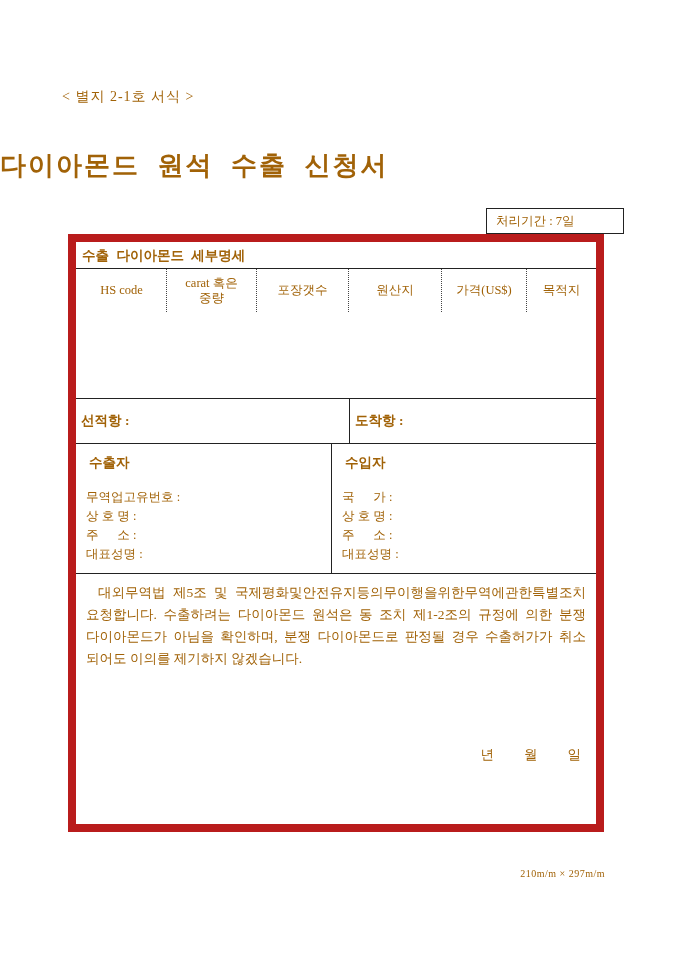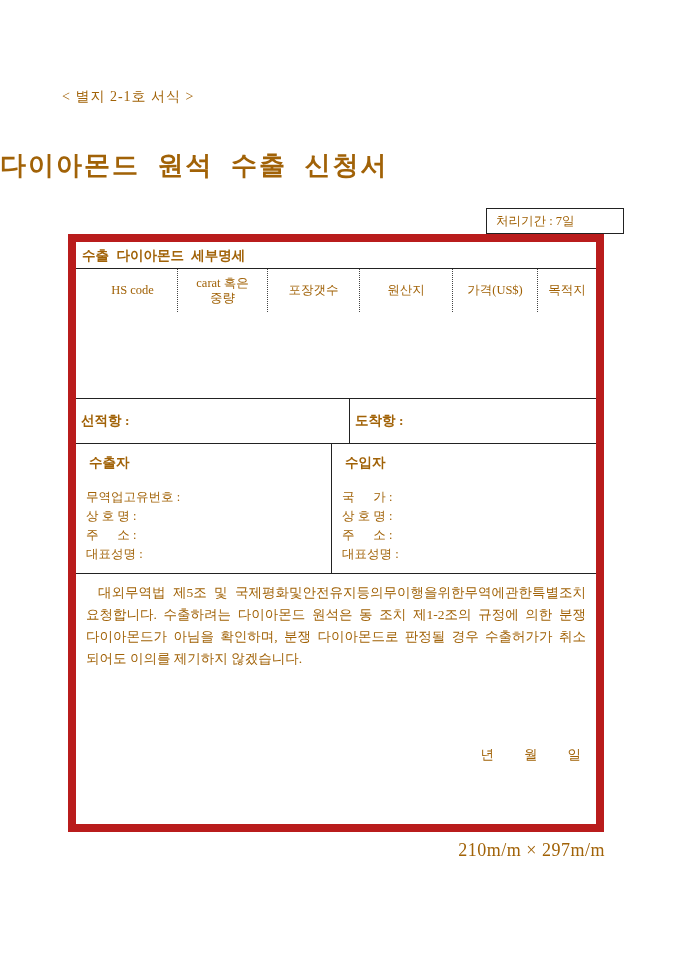--- a/index.html
+++ b/index.html
@@ -62,21 +62,21 @@
     height: 27px;
     box-sizing: border-box;
     border-bottom: 1px solid #222222;
     font-size: 13.5px;
     font-weight: bold;
     padding: 5px 0 0 6px;
     word-spacing: 4px;
   }
   .col-headers {
     position: absolute;
-    left: 12px; right: 0; top: 27px;
+    left: 1px; right: 0; top: 27px;
     height: 43px;
     display: flex;
     justify-content: flex-end;
   }
   .col-cell {
     box-sizing: border-box;
     border-right: 1px dotted #444444;
     display: flex;
     align-items: center;
     justify-content: center;
@@ -170,23 +170,23 @@
     position: absolute;
     left: 302px;
     letter-spacing: 2px;
   }
   .seal-label {
     position: absolute;
     right: 14px;
   }
   .paper-size {
     position: absolute;
-    top: 840px;
+    top: 868px;
     right: 75px;
-    font-size: 18px;
+    font-size: 10px;
     letter-spacing: 0.5px;
   }
 </style>
 </head>
 <body>
 
 <div class="page">
 
   <div class="form-ref">&lt; 별지 2-1호 서식 &gt;</div>
 

